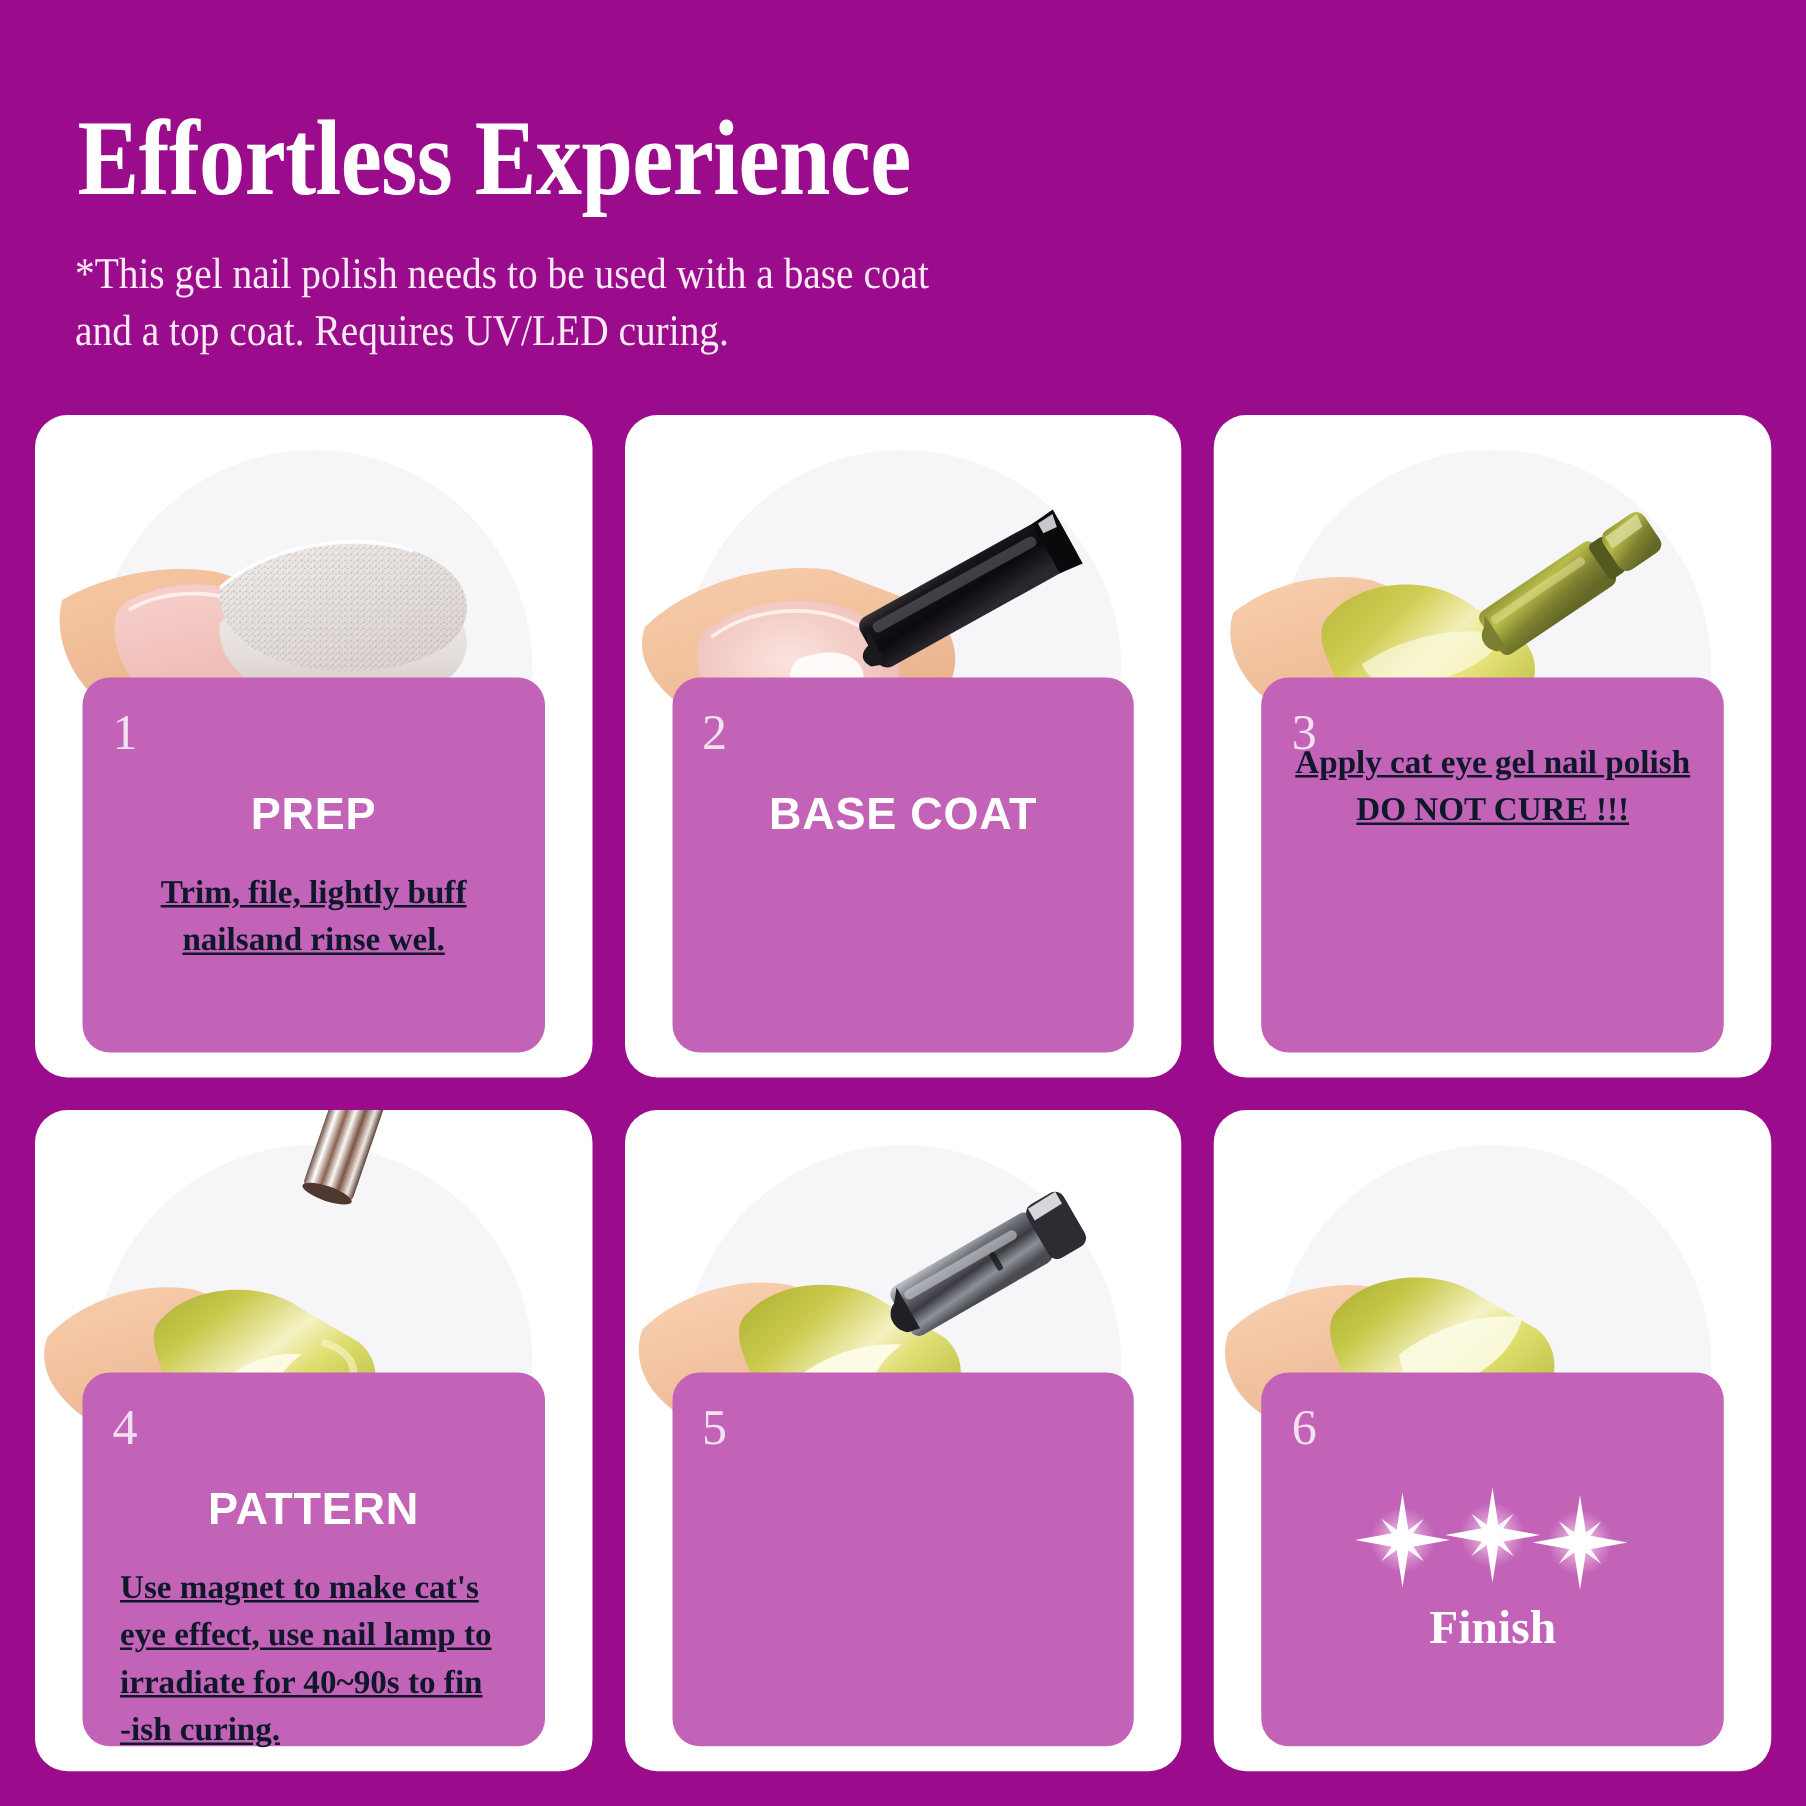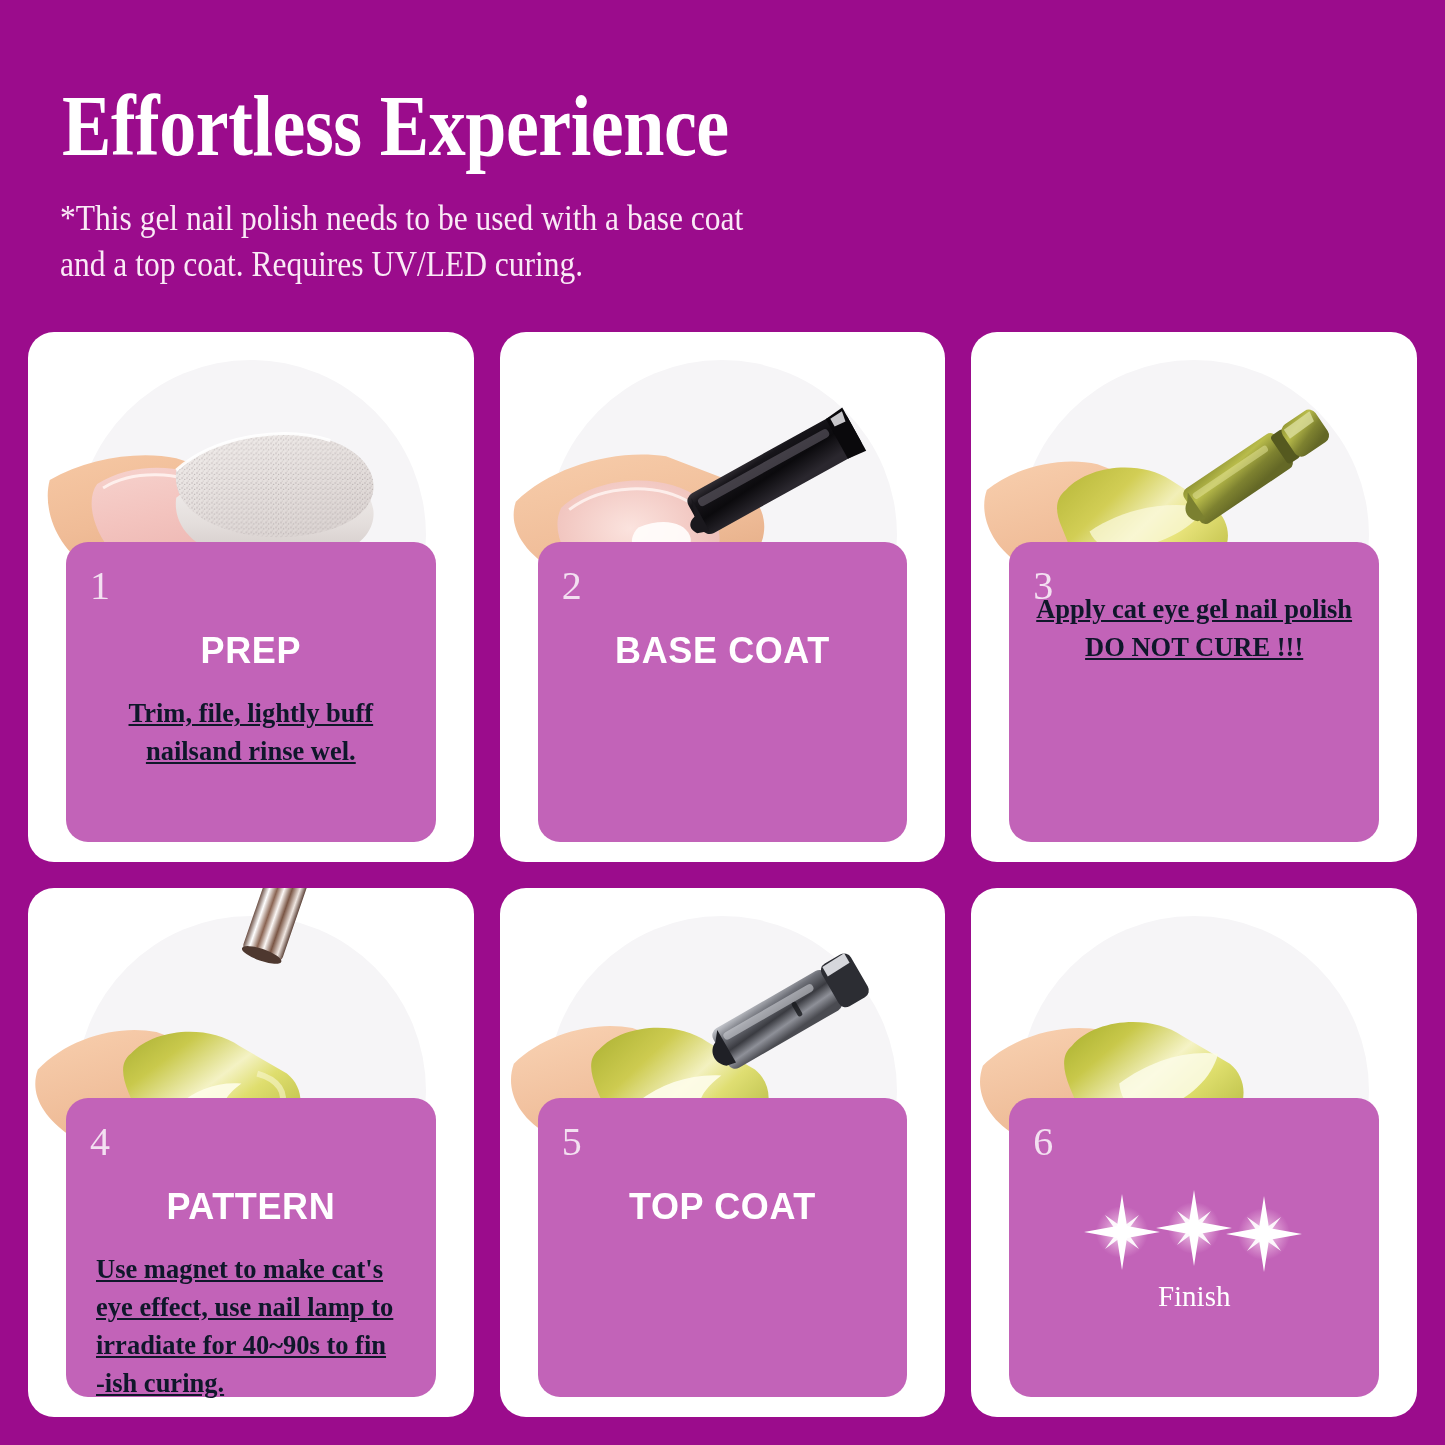--- a/index.html
+++ b/index.html
@@ -127,22 +127,22 @@
     margin-top:62px;
     height:88px;
     position:relative;
   }
   .sparkle-row svg { position:absolute; left:50%; top:0; transform:translateX(-50%); }
 
   .finish-label {
     text-align:center;
     color:#FFFFFF;
     font-family:"Liberation Serif", serif;
-    font-weight:400;
-    font-size:29px;
+    font-weight:700;
+    font-size:38px;
     margin-top:6px;
   }
 </style>
 </head>
 <body>
 
 <div class="header">
   <div class="title">Effortless Experience</div>
   <div class="subtitle">*This gel nail polish needs to be used with a base coat
  and a top coat. Requires UV/LED curing.</div>
@@ -420,21 +420,20 @@
           <rect x="224" y="112" width="104" height="8" rx="4" fill="#D7D9DE" opacity="0.55"></rect>
           <rect x="300" y="120" width="5" height="16" rx="2" fill="#17181C" opacity="0.8"></rect>
           <rect x="342" y="102" width="34" height="50" rx="8" fill="#2C2D33"></rect>
           <path d="M346,104 L372,103 L372,114 L346,115 Z" fill="#E9EAEE" opacity="0.9"></path>
           <path d="M214,116 C204,120 202,134 212,142 L222,144 L222,106 Z" fill="#1F2026"></path>
         </g>
       </svg>
     </div>
     <div class="panel">
       <div class="step-num">5</div>
-      <div class="panel-title">TOP COAT</div>
     </div>
   </div>
 
   <div class="card">
     <div class="circle-bg"></div>
     <div class="stage">
       <svg viewBox="0 0 451 300" preserveAspectRatio="xMidYMid meet">
         <defs>
           <linearGradient id="skin6" x1="0" y1="0" x2="0.4" y2="1">
             <stop offset="0%" stop-color="#F9D2B2"></stop>

